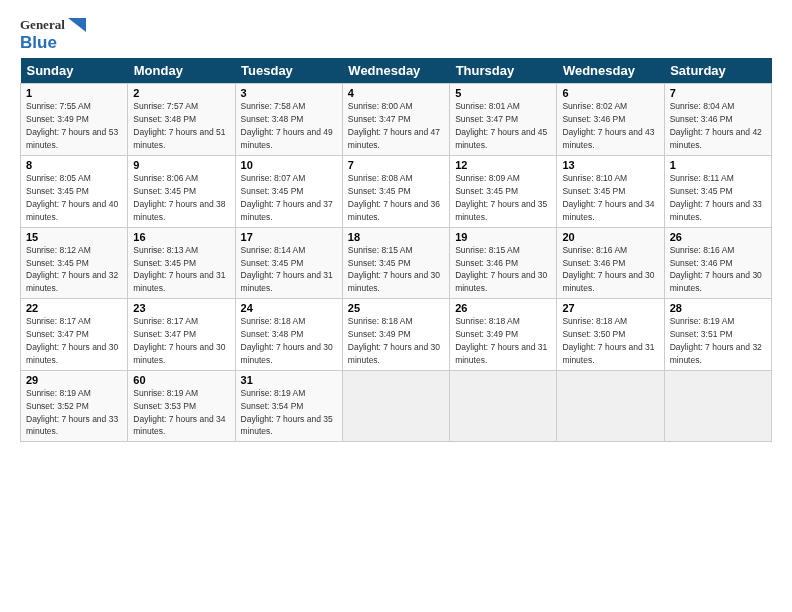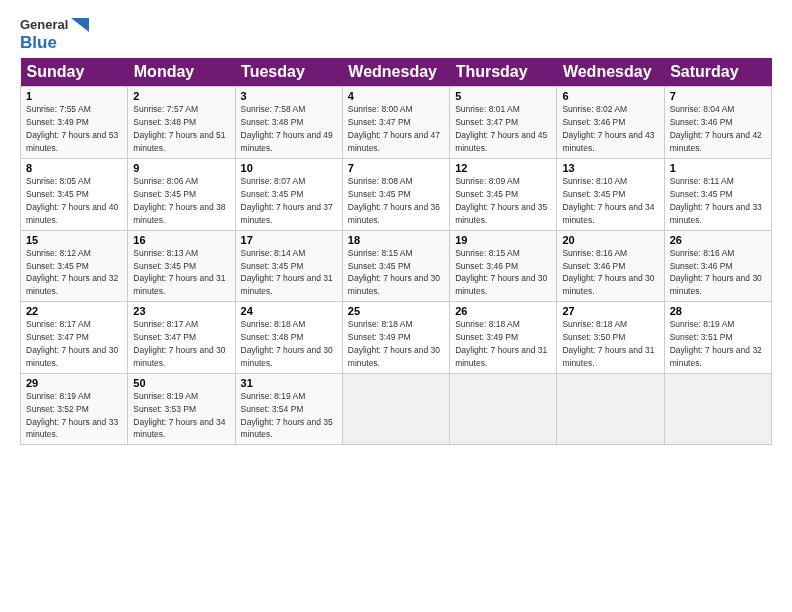--- a/index.html
+++ b/index.html
@@ -40,25 +40,25 @@
       font-size: 14px;
       color: #555;
       margin-top: 2px;
     }
     table {
       width: 100%;
       border-collapse: collapse;
       font-size: 9.5px;
     }
     thead tr th {
-      background: #701a75;
+      background: #0c4a6e;
       color: #fff;
       text-align: left;
       padding: 5px 6px;
-      font-size: 16px;
+      font-size: 13px;
       font-weight: bold;
     }
     tbody tr td {
       border: 1px solid #ccc;
       padding: 3px 5px;
       vertical-align: top;
       width: 14.28%;
       background: #fff;
     }
     tbody tr:nth-child(odd) td {
@@ -82,21 +82,21 @@
       border-radius: 0;
     }
   </style>
 </head>
 <body>
 
 <div class="page">
   <div class="header-area">
     <div class="logo">
   <div style="display:flex;flex-direction:column;align-items:flex-start;line-height:1.15;">
-    <div style="display:flex;align-items:center;gap:3px;">
+    <div style="display:flex;align-items:center;gap:3px;font-family:Liberation Serif, serif;">
       <span style="font-size:13px;font-weight:bold;color:#333;">General</span>
       <svg width="18" height="14" viewBox="0 0 18 14">
         <polygon points="0,0 18,0 18,14" fill="#2a6ebb"></polygon>
       </svg>
     </div>
     <span style="font-size:17px;font-weight:bold;color:#2a6ebb;">Blue</span>
   </div>
 </div>
     <div class="title-block">
       <div class="main-title"></div>
@@ -148,21 +148,21 @@
           <td><span class="day-num">22</span><span class="day-info">Sunrise: 8:17 AM<br>Sunset: 3:47 PM<br>Daylight: 7 hours and 30 minutes.</span></td>
           <td><span class="day-num">23</span><span class="day-info">Sunrise: 8:17 AM<br>Sunset: 3:47 PM<br>Daylight: 7 hours and 30 minutes.</span></td>
           <td><span class="day-num">24</span><span class="day-info">Sunrise: 8:18 AM<br>Sunset: 3:48 PM<br>Daylight: 7 hours and 30 minutes.</span></td>
           <td><span class="day-num">25</span><span class="day-info">Sunrise: 8:18 AM<br>Sunset: 3:49 PM<br>Daylight: 7 hours and 30 minutes.</span></td>
           <td><span class="day-num">26</span><span class="day-info">Sunrise: 8:18 AM<br>Sunset: 3:49 PM<br>Daylight: 7 hours and 31 minutes.</span></td>
           <td><span class="day-num">27</span><span class="day-info">Sunrise: 8:18 AM<br>Sunset: 3:50 PM<br>Daylight: 7 hours and 31 minutes.</span></td>
           <td><span class="day-num">28</span><span class="day-info">Sunrise: 8:19 AM<br>Sunset: 3:51 PM<br>Daylight: 7 hours and 32 minutes.</span></td>
         </tr>
         <tr>
           <td><span class="day-num">29</span><span class="day-info">Sunrise: 8:19 AM<br>Sunset: 3:52 PM<br>Daylight: 7 hours and 33 minutes.</span></td>
-          <td><span class="day-num">50</span><span class="day-info">Sunrise: 8:19 AM<br>Sunset: 3:53 PM<br>Daylight: 7 hours and 34 minutes.</span></td>
+          <td><span class="day-num">60</span><span class="day-info">Sunrise: 8:19 AM<br>Sunset: 3:53 PM<br>Daylight: 7 hours and 34 minutes.</span></td>
           <td><span class="day-num">31</span><span class="day-info">Sunrise: 8:19 AM<br>Sunset: 3:54 PM<br>Daylight: 7 hours and 35 minutes.</span></td>
           <td class="empty"></td>
           <td class="empty"></td>
           <td class="empty"></td>
           <td class="empty"></td>
         </tr>
       </tbody>
   </table>
 </div>
 

